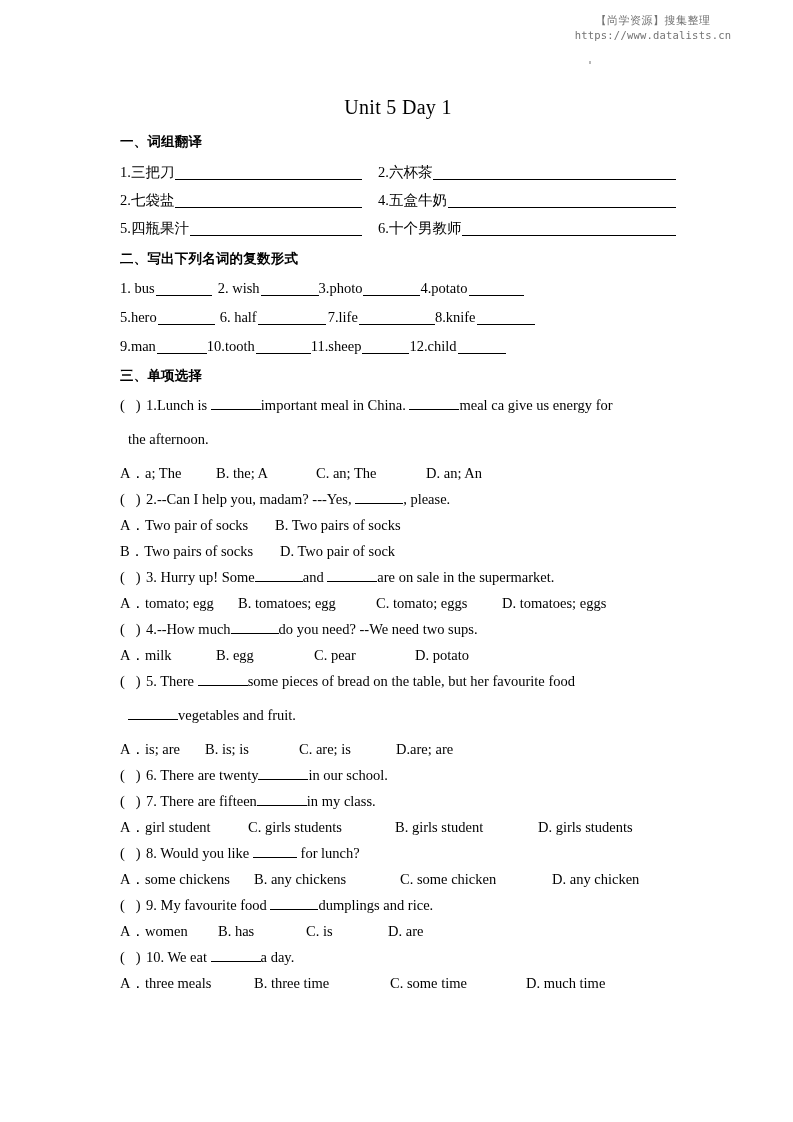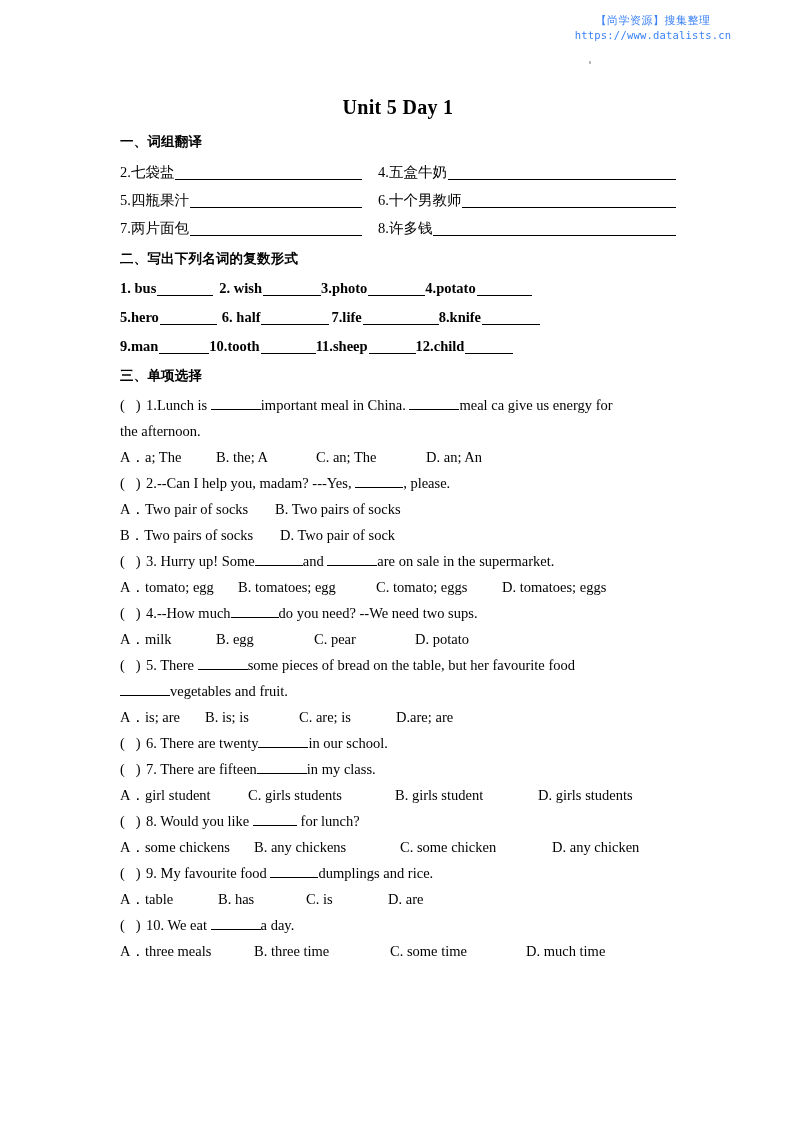--- a/index.html
+++ b/index.html
@@ -17,21 +17,21 @@
     color: #000000;
   }
 
   
   .watermark {
     position: absolute;
     top: 14px;
     left: 528px;
     width: 250px;
     text-align: center;
-    color: #3b82f6;
+    color: #737373;
     line-height: 1.25;
     user-select: none;
   }
   .watermark .wm-cn {
     font-size: 11px;
     font-family: "DejaVu Sans", sans-serif;
     letter-spacing: 0.5px;
   }
   .watermark .wm-url {
     font-size: 10.5px;
@@ -52,21 +52,21 @@
   
   .content {
     position: absolute;
     left: 120px;
     top: 96px;
     width: 556px;
   }
 
   .doc-title {
     font-size: 20px;
-    font-weight: bold;
+    font-weight: normal;
     text-align: center;
     letter-spacing: 0.3px;
     margin: 0 0 14px 0;
     font-family: "Liberation Serif", "DejaVu Serif", serif;
   }
 
   .sec-head {
     font-family: "DejaVu Sans", "Liberation Sans", sans-serif;
     font-size: 13.5px;
     font-weight: bold;
@@ -112,21 +112,21 @@
     margin-bottom: 8px;
     height: 21px;
     align-items: flex-end;
     font-size: 14.5px;
   }
   .pl-item {
     display: flex;
     align-items: flex-end;
     line-height: 1;
   }
-  .pl-text { white-space: nowrap; padding-bottom: 1px; font-weight: bold; }
+  .pl-text { white-space: nowrap; padding-bottom: 1px; }
   .pl-blank {
     border-bottom: 1.3px solid #000;
     height: 14px;
     margin-left: 1px;
   }
 
   
   .mc-block { margin-top: 2px; }
   .q-stem {
     font-size: 14.5px;
@@ -151,41 +151,51 @@
     font-size: 14.5px;
     line-height: 26px;
     margin: 0;
     display: flex;
     white-space: nowrap;
   }
   .opt { display: inline-block; }
   .q-cont {
     font-size: 14.5px;
     line-height: 26px;
-    margin: 0;
+    margin: 8px;
   }
 </style>
 </head>
 <body>
 
 <div class="page">
 
   <div class="watermark">
     <div class="wm-cn">【尚学资源】搜集整理</div>
     <div class="wm-url">https://www.datalists.cn</div>
   </div>
   <div class="stray-dot"></div>
 
   <div class="content">
 
     <div class="doc-title">Unit 5 Day 1</div>
 
     <div class="sec-head">一、词组翻译</div>
     <div class="phrase-grid">
 
+      <div class="phrase-row">
+        <div class="phrase-cell left">
+          <span class="ph-label">1.三把刀</span>
+          <span class="ph-blank"></span>
+        </div>
+        <div class="phrase-cell right">
+          <span class="ph-label">2.六杯茶</span>
+          <span class="ph-blank"></span>
+        </div>
+      </div>
 
       <div class="phrase-row">
         <div class="phrase-cell left">
           <span class="ph-label">2.七袋盐</span>
           <span class="ph-blank"></span>
         </div>
         <div class="phrase-cell right">
           <span class="ph-label">4.五盒牛奶</span>
           <span class="ph-blank"></span>
         </div>
@@ -195,30 +205,20 @@
         <div class="phrase-cell left">
           <span class="ph-label">5.四瓶果汁</span>
           <span class="ph-blank"></span>
         </div>
         <div class="phrase-cell right">
           <span class="ph-label">6.十个男教师</span>
           <span class="ph-blank"></span>
         </div>
       </div>
 
-      <div class="phrase-row">
-        <div class="phrase-cell left">
-          <span class="ph-label">7.两片面包</span>
-          <span class="ph-blank"></span>
-        </div>
-        <div class="phrase-cell right">
-          <span class="ph-label">8.许多钱</span>
-          <span class="ph-blank"></span>
-        </div>
-      </div>
 
     </div>
 
     <div class="sec-head">二、写出下列名词的复数形式</div>
     <div class="plural-block">
 
       <div class="plural-row">
         <span class="pl-item">
           <span class="pl-text">1. bus</span>
           <span class="pl-blank" style="width:56px"></span>
@@ -357,21 +357,21 @@
         <span class="opt" style="width:134px">A．some chickens</span>
         <span class="opt" style="width:146px">B. any chickens</span>
         <span class="opt" style="width:152px">C. some chicken</span>
         <span class="opt">D. any chicken</span>
       </div>
 
       <div class="q-stem single">
         <span class="paren">(&nbsp;&nbsp;&nbsp;)</span><span>9.</span><span> My favourite food </span><span class="inline-blank" style="width:48px"></span><span>dumplings and rice.</span>
       </div>
       <div class="opts">
-        <span class="opt" style="width:98px">A．table</span>
+        <span class="opt" style="width:98px">A．women</span>
         <span class="opt" style="width:88px">B. has</span>
         <span class="opt" style="width:82px">C. is</span>
         <span class="opt">D. are</span>
       </div>
 
       <div class="q-stem single">
         <span class="paren">(&nbsp;&nbsp;&nbsp;)</span><span>10.</span><span> We eat </span><span class="inline-blank" style="width:50px"></span><span>a day.</span>
       </div>
       <div class="opts">
         <span class="opt" style="width:134px">A．three meals</span>

